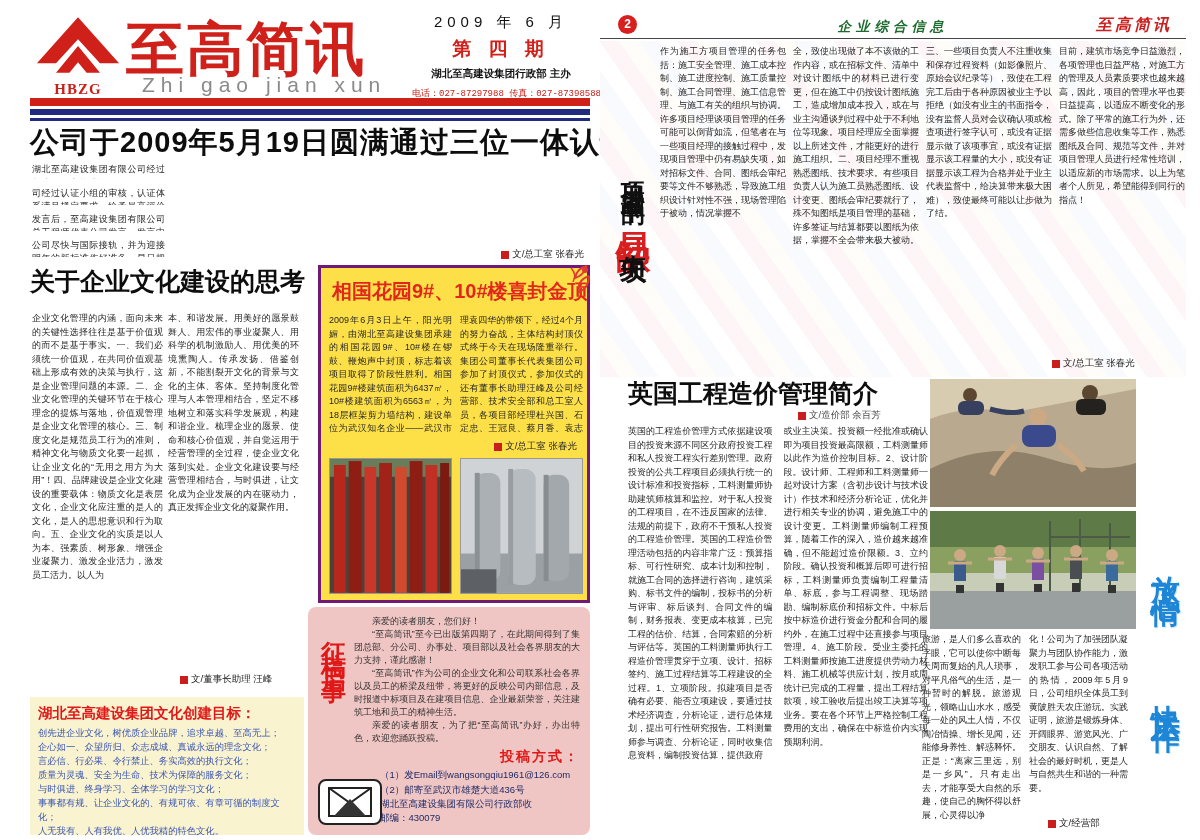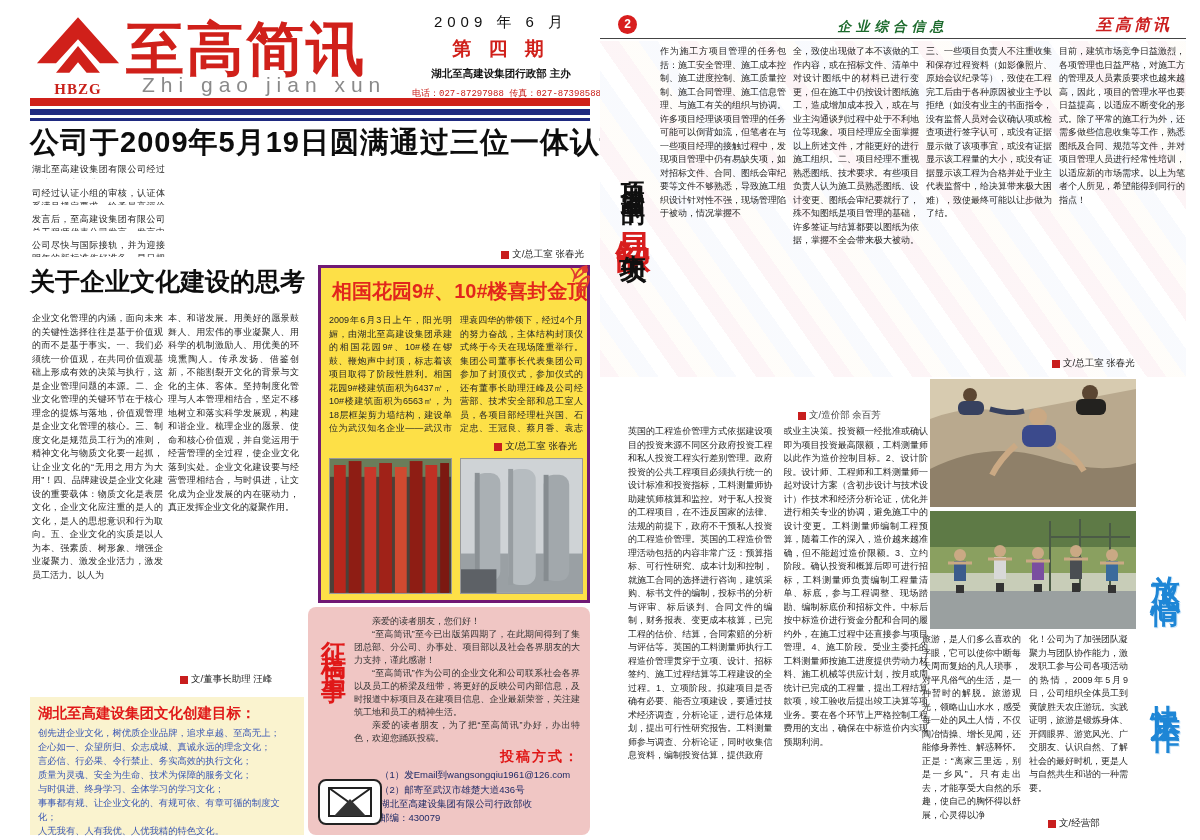--- a/index.html
+++ b/index.html
@@ -250,20 +250,21 @@
       <div class="col">作为施工方项目管理的任务包括：施工安全管理、施工成本控制、施工进度控制、施工质量控制、施工合同管理、施工信息管理、与施工有关的组织与协调。许多项目经理谈项目管理的任务可能可以倒背如流，但笔者在与一些项目经理的接触过程中，发现项目管理中仍有易缺失项，如对招标文件、合同、图纸会审纪要等文件不够熟悉，导致施工组织设计针对性不强，现场管理陷于被动，情况掌握不</div>
       <div class="col">全，致使出现做了本不该做的工作内容，或在招标文件、清单中对设计图纸中的材料已进行变更，但在施工中仍按设计图纸施工，造成增加成本投入，或在与业主沟通谈判过程中处于不利地位等现象。项目经理应全面掌握以上所述文件，才能更好的进行施工组织。二、项目经理不重视熟悉图纸、技术要求。有些项目负责人认为施工员熟悉图纸、设计变更、图纸会审纪要就行了，殊不知图纸是项目管理的基础，许多签证与结算都要以图纸为依据，掌握不全会带来极大被动。</div>
       <div class="col">三、一些项目负责人不注重收集和保存过程资料（如影像照片、原始会议纪录等），致使在工程完工后由于各种原因被业主予以拒绝（如没有业主的书面指令，没有监督人员对会议确认项或检查项进行签字认可，或没有证据显示做了该项事宜，或没有证据显示该工程量的大小，或没有证据显示该工程为合格并处于业主代表监督中，给决算带来极大困难），致使最终可能以让步做为了结。</div>
       <div class="col">目前，建筑市场竞争日益激烈，各项管理也日益严格，对施工方的管理及人员素质要求也越来越高，因此，项目的管理水平也要日益提高，以适应不断变化的形式。除了平常的施工行为外，还需多做些信息收集等工作，熟悉图纸及合同、规范等文件，并对项目管理人员进行经常性培训，以适应新的市场需求。以上为笔者个人所见，希望能得到同行的指点！</div>
     </div>
     <div class="byline mgmt-byline">
       <span class="sq"></span>
       <span>文/总工室 张春光</span>
     </div>
 
+    <div class="uk-title">英国工程造价管理简介</div>
     <div class="byline uk-byline">
       <span class="sq"></span>
       <span>文/造价部 余百芳</span>
     </div>
     <div class="cols uk-cols">
       <div class="col">英国的工程造价管理方式依据建设项目的投资来源不同区分政府投资工程和私人投资工程实行差别管理。政府投资的公共工程项目必须执行统一的设计标准和投资指标，工料测量师协助建筑师核算和监控。对于私人投资的工程项目，在不违反国家的法律、法规的前提下，政府不干预私人投资的工程造价管理。英国的工程造价管理活动包括的内容非常广泛：预算指标、可行性研究、成本计划和控制，就施工合同的选择进行咨询，建筑采购、标书文件的编制，投标书的分析与评审、标后谈判、合同文件的编制，财务报表、变更成本核算，已完工程的估价、结算，合同索赔的分析与评估等。英国的工料测量师执行工程造价管理贯穿于立项、设计、招标签约、施工过程结算等工程建设的全过程。1、立项阶段。拟建项目是否确有必要、能否立项建设，要通过技术经济调查，分析论证，进行总体规划，提出可行性研究报告。工料测量师参与调查、分析论证，同时收集信息资料，编制投资估算，提供政府</div>
       <div class="col">或业主决策。投资额一经批准或确认即为项目投资最高限额，工料测量师以此作为造价控制目标。2、设计阶段。设计师、工程师和工料测量师一起对设计方案（含初步设计与技术设计）作技术和经济分析论证，优化并进行相关专业的协调，避免施工中的设计变更。工料测量师编制工程预算，随着工作的深入，造价越来越准确，但不能超过造价限额。3、立约阶段。确认投资和概算后即可进行招标，工料测量师负责编制工程量清单、标底，参与工程调整、现场踏勘、编制标底价和招标文件。中标后按中标造价进行资金分配和合同的履约外，在施工过程中还直接参与项目管理。4、施工阶段。受业主委托的工料测量师按施工进度提供劳动力材料、施工机械等供应计划，按月或周统计已完成的工程量，提出工程结算款项，竣工验收后提出竣工决算等项业务。要在各个环节上严格控制工程费用的支出，确保在中标造价内实现预期利润。</div>
     </div>
 
     <svg class="photo1" width="206" height="128" viewBox="0 0 206 128">

